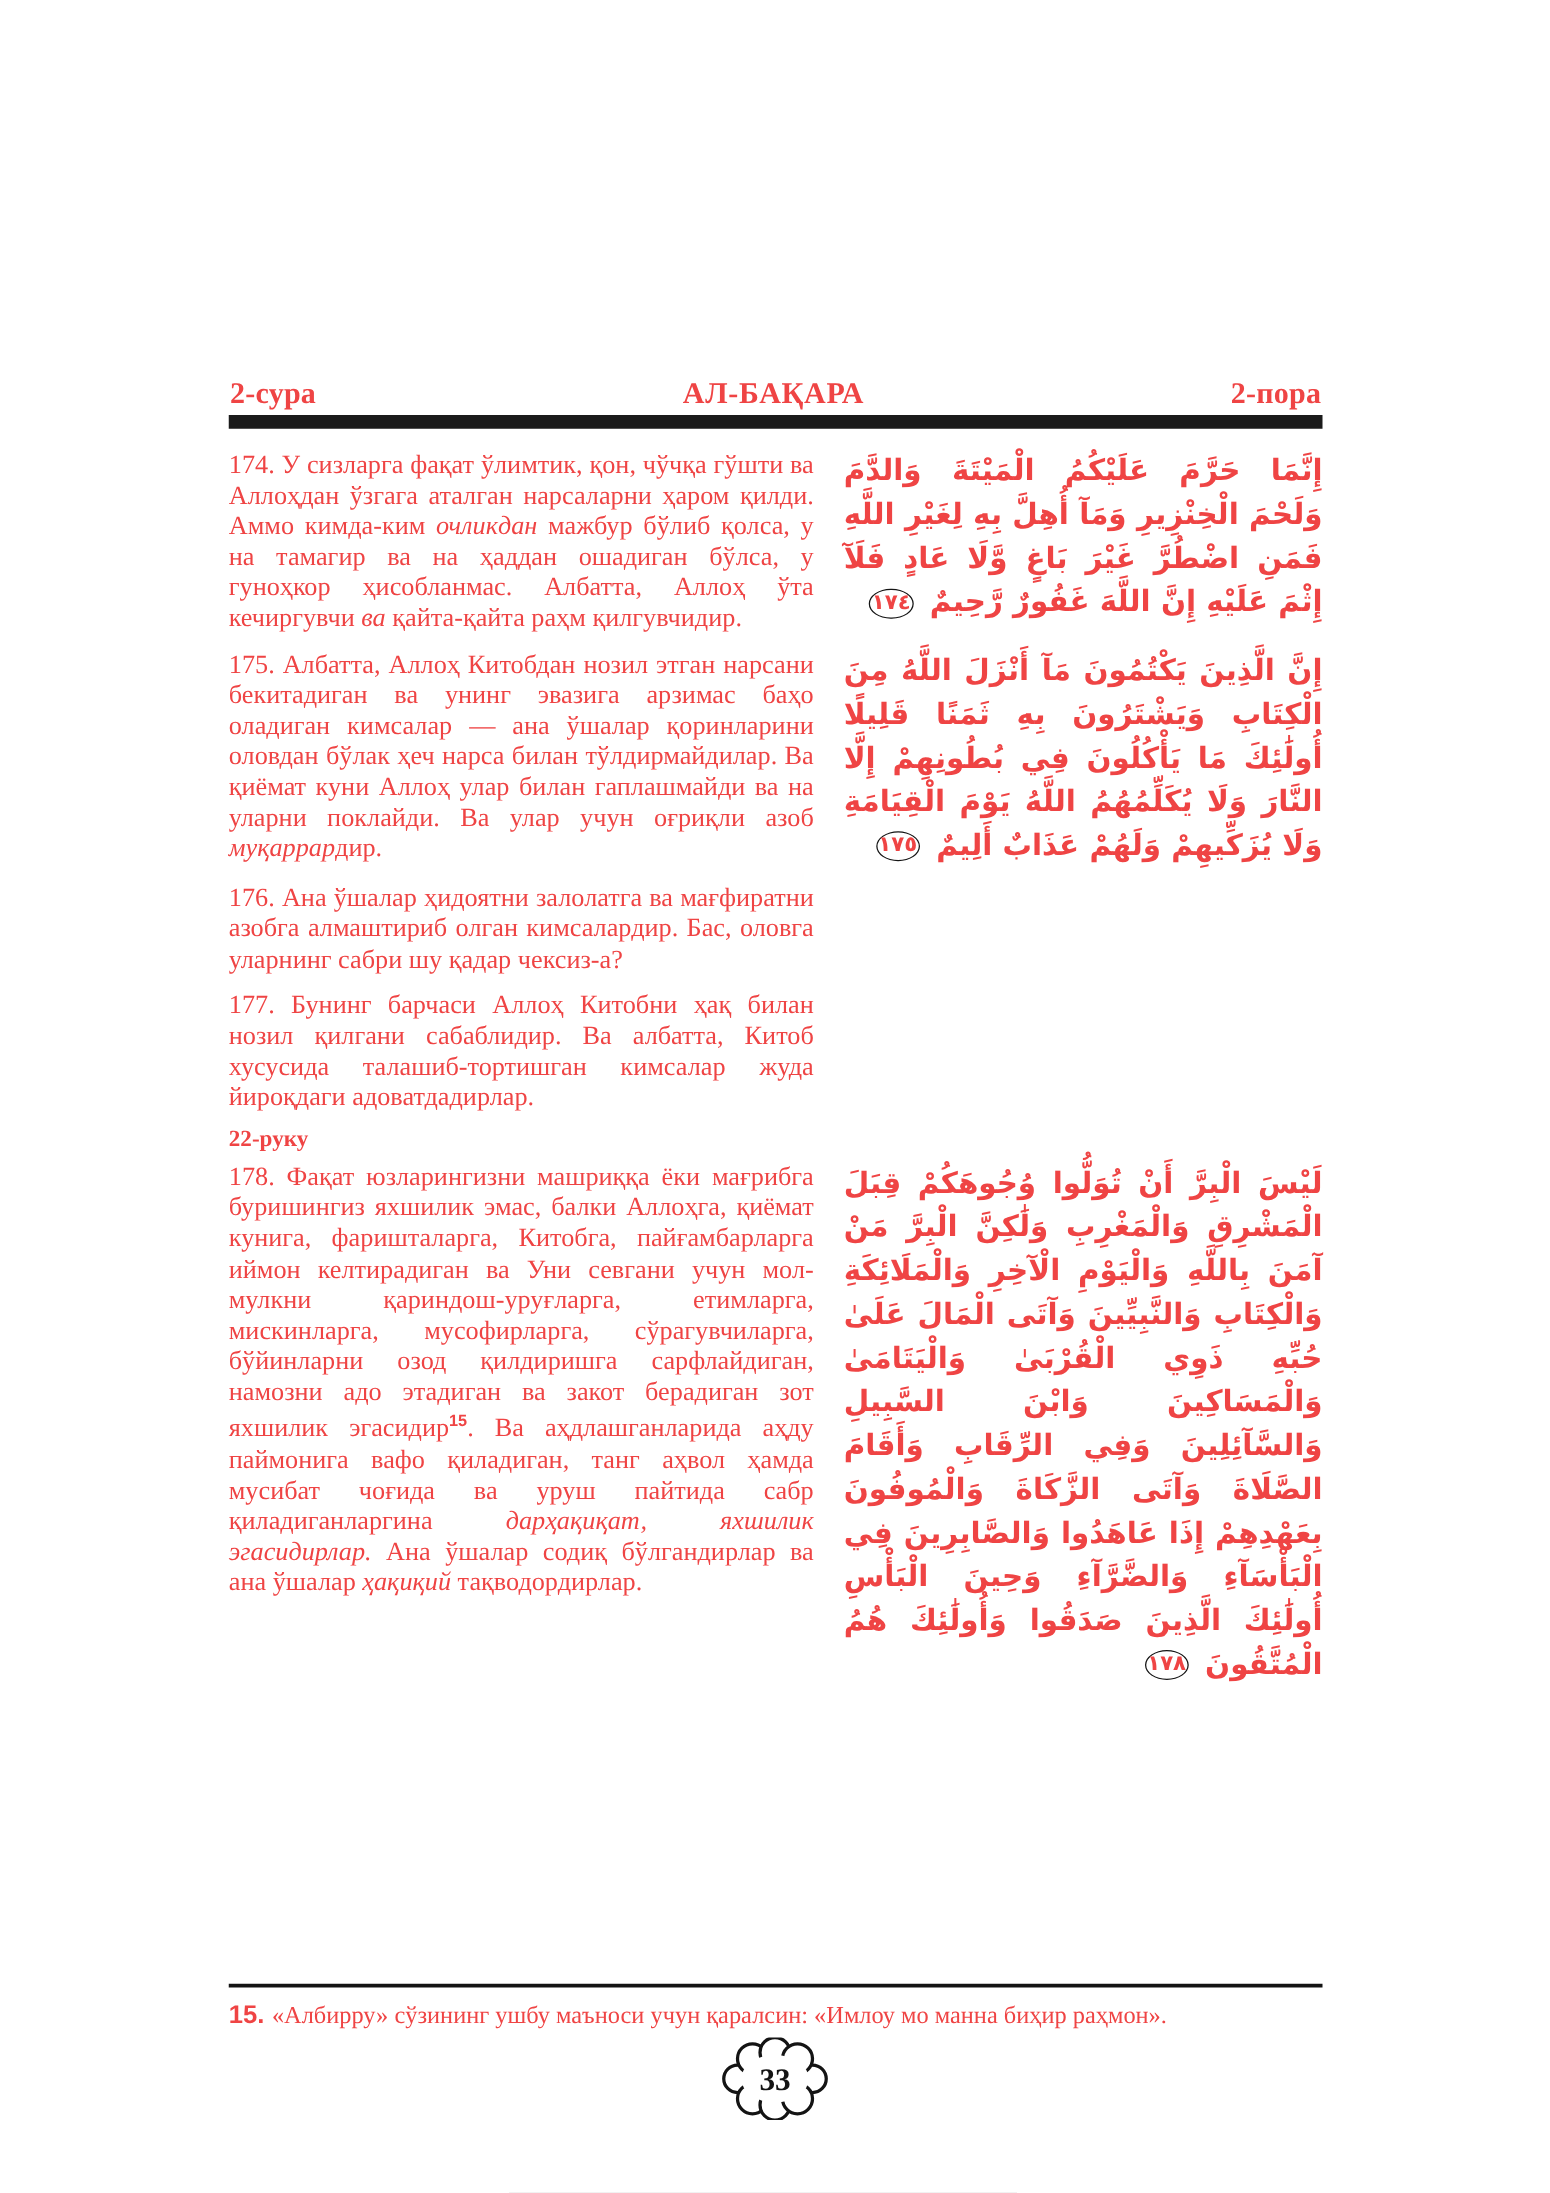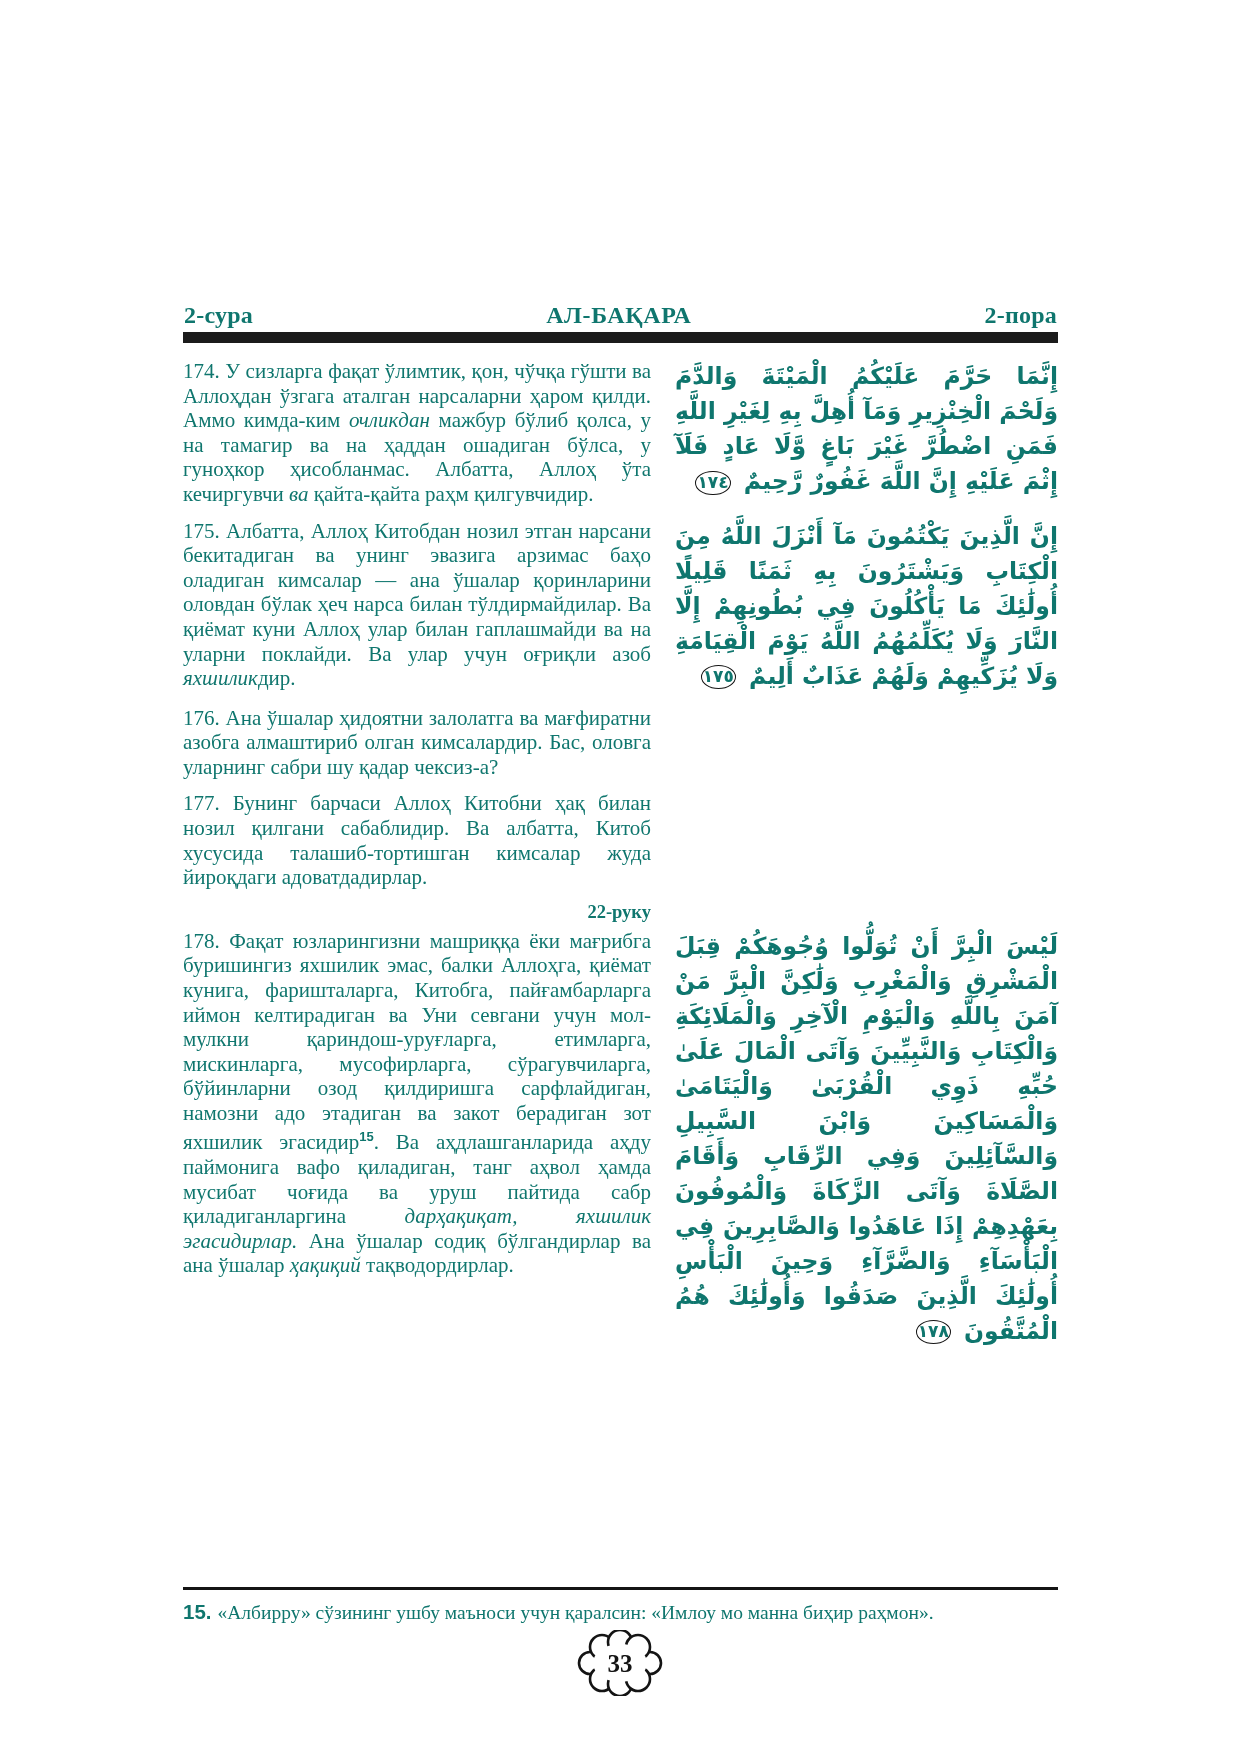--- a/index.html
+++ b/index.html
@@ -1,35 +1,35 @@
 <!DOCTYPE html>
 <html><head>
 <meta charset="utf-8">
 <style>
   html,body { margin:0; padding:0; background:#e8e8e8; }
   .page {
     position:relative; width:1240px; height:1754px; margin:0 auto;
-    background:#ffffff; color:#0f766e;
+    background:#ffffff; color:#ef4444;
     font-family:"Liberation Serif", serif;
     overflow:hidden;
   }
   .content { position:absolute; left:183px; top:270px; width:875px; }
 
   .header-row { display:flex; justify-content:space-between; align-items:baseline; font-size:24px; padding:0 1px; }
   .header-side { font-weight:bold; letter-spacing:0.2px; }
   .header-center { font-weight:bold; letter-spacing:0.6px;margin-top:32px; }
   .header-bar { height:11px; background:#1b1b1b; margin-top:3px; }
 
   .verses { margin-top:16px; }
   .verse-row { display:flex; align-items:flex-start; margin-bottom:12px; }
   .uz-col { flex:0 0 468px; width:468px; }
   .uz { margin:0; font-size:21px; line-height:24.6px; text-align:justify; }
   .uz i { font-style:italic; }
   sup.fn-ref { font-weight:bold; font-size:0.62em; font-family:"Liberation Sans", sans-serif; }
-  .ruku { width:468px; text-align:right; font-weight:bold; font-size:18.5px; margin:4px 0 6px 0; }
+  .ruku { width:468px; text-align:left; font-weight:bold; font-size:18.5px; margin:4px 0 6px 0; }
 
   .ar-col { flex:1 1 auto; padding-left:24px; }
   .ar {
     margin:0; direction:rtl; unicode-bidi:embed;
     font-family:"DejaVu Sans", sans-serif; font-weight:bold;
     font-size:23.5px; line-height:35px; text-align:justify;
   }
   .vnum {
     display:inline-block; direction:rtl;
     min-width:20px; height:20px; line-height:19px;
@@ -63,21 +63,21 @@
         <div class="verse-row">
           <div class="uz-col">
             <p class="uz">174. У сизларга фақат ўлимтик, қон, чўчқа гўшти ва Аллоҳдан ўзгага аталган нарсаларни ҳаром қилди. Аммо кимда-ким <i>очликдан</i> мажбур бўлиб қолса, у на тамагир ва на ҳаддан ошадиган бўлса, у гуноҳкор ҳисобланмас. Албатта, Аллоҳ ўта кечиргувчи <i>ва</i> қайта-қайта раҳм қилгувчидир.</p>
           </div>
           <div class="ar-col">
             <p class="ar">إِنَّمَا حَرَّمَ عَلَيْكُمُ الْمَيْتَةَ وَالدَّمَ وَلَحْمَ الْخِنْزِيرِ وَمَآ أُهِلَّ بِهِ لِغَيْرِ اللَّهِ فَمَنِ اضْطُرَّ غَيْرَ بَاغٍ وَّلَا عَادٍ فَلَآ إِثْمَ عَلَيْهِ إِنَّ اللَّهَ غَفُورٌ رَّحِيمٌ <span class="vnum">١٧٤</span></p>
           </div>
         </div>
         <div class="verse-row">
           <div class="uz-col">
-            <p class="uz">175. Албатта, Аллоҳ Китобдан нозил этган нарсани бекитадиган ва унинг эвазига арзимас баҳо оладиган кимсалар — ана ўшалар қоринларини оловдан бўлак ҳеч нарса билан тўлдирмайдилар. Ва қиёмат куни Аллоҳ улар билан гаплашмайди ва на уларни поклайди. Ва улар учун оғриқли азоб <i>яхшилик</i>дир.</p>
+            <p class="uz">175. Албатта, Аллоҳ Китобдан нозил этган нарсани бекитадиган ва унинг эвазига арзимас баҳо оладиган кимсалар — ана ўшалар қоринларини оловдан бўлак ҳеч нарса билан тўлдирмайдилар. Ва қиёмат куни Аллоҳ улар билан гаплашмайди ва на уларни поклайди. Ва улар учун оғриқли азоб <i>муқаррар</i>дир.</p>
           </div>
           <div class="ar-col">
             <p class="ar">إِنَّ الَّذِينَ يَكْتُمُونَ مَآ أَنْزَلَ اللَّهُ مِنَ الْكِتَابِ وَيَشْتَرُونَ بِهِ ثَمَنًا قَلِيلًا أُولَٰئِكَ مَا يَأْكُلُونَ فِي بُطُونِهِمْ إِلَّا النَّارَ وَلَا يُكَلِّمُهُمُ اللَّهُ يَوْمَ الْقِيَامَةِ وَلَا يُزَكِّيهِمْ وَلَهُمْ عَذَابٌ أَلِيمٌ <span class="vnum">١٧٥</span></p>
           </div>
         </div>
         <div class="verse-row">
           <div class="uz-col">
             <p class="uz">176. Ана ўшалар ҳидоятни залолатга ва мағфиратни азобга алмаштириб олган кимсалардир. Бас, оловга уларнинг сабри шу қадар чексиз-а?</p>
           </div>
         </div>

